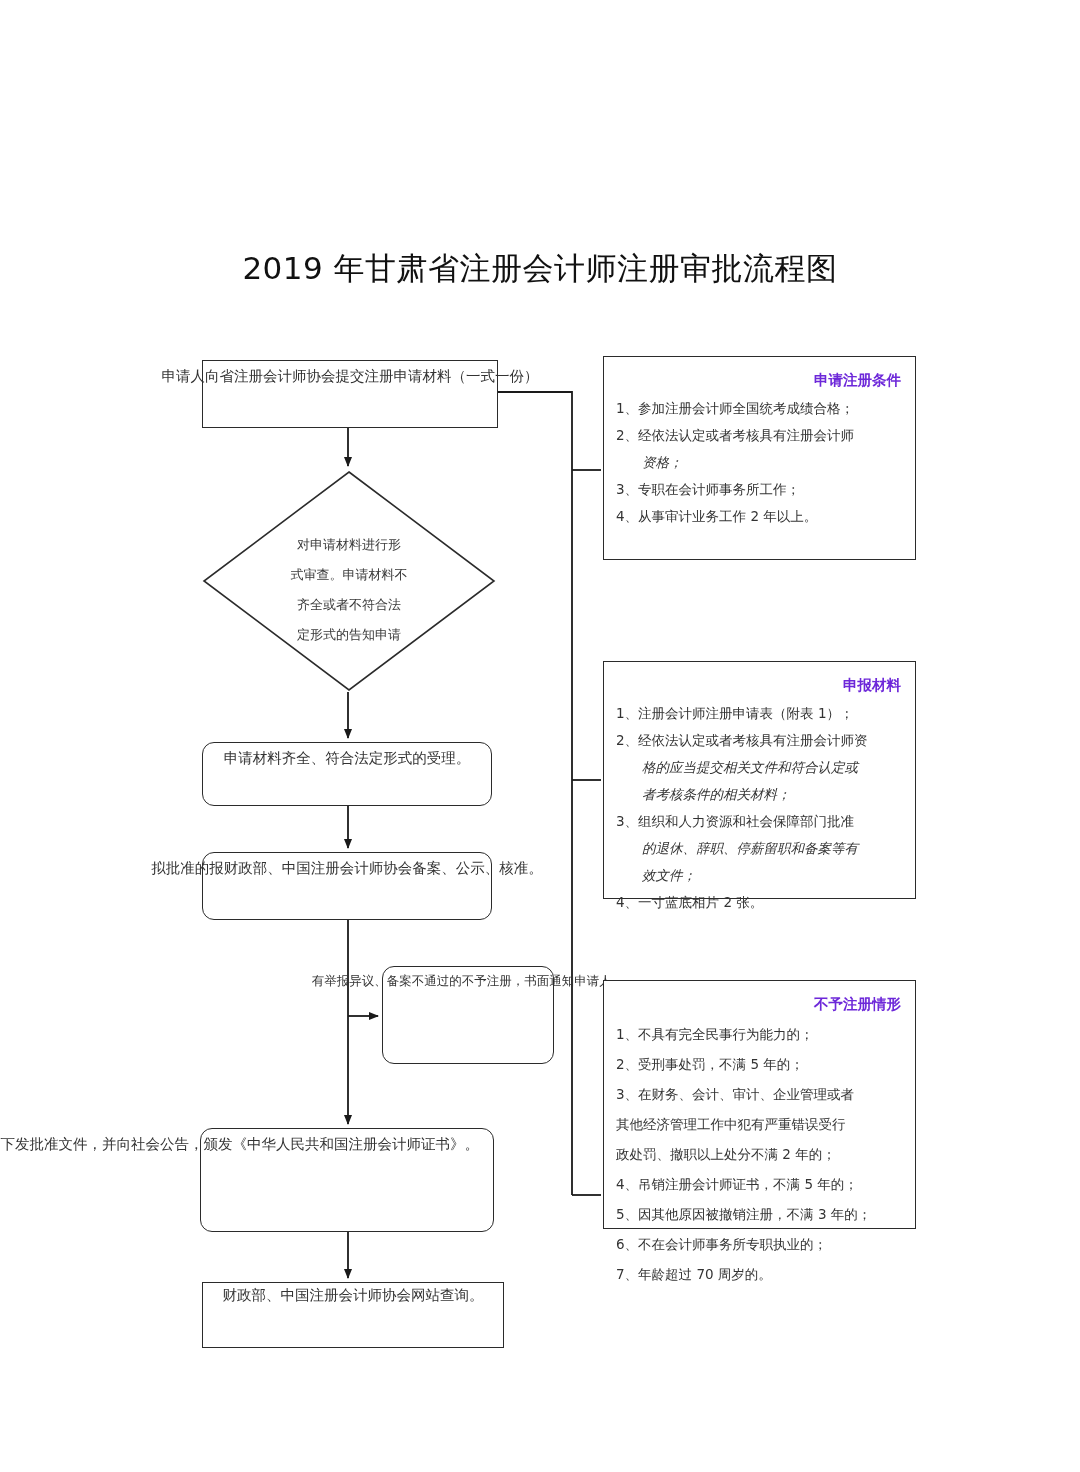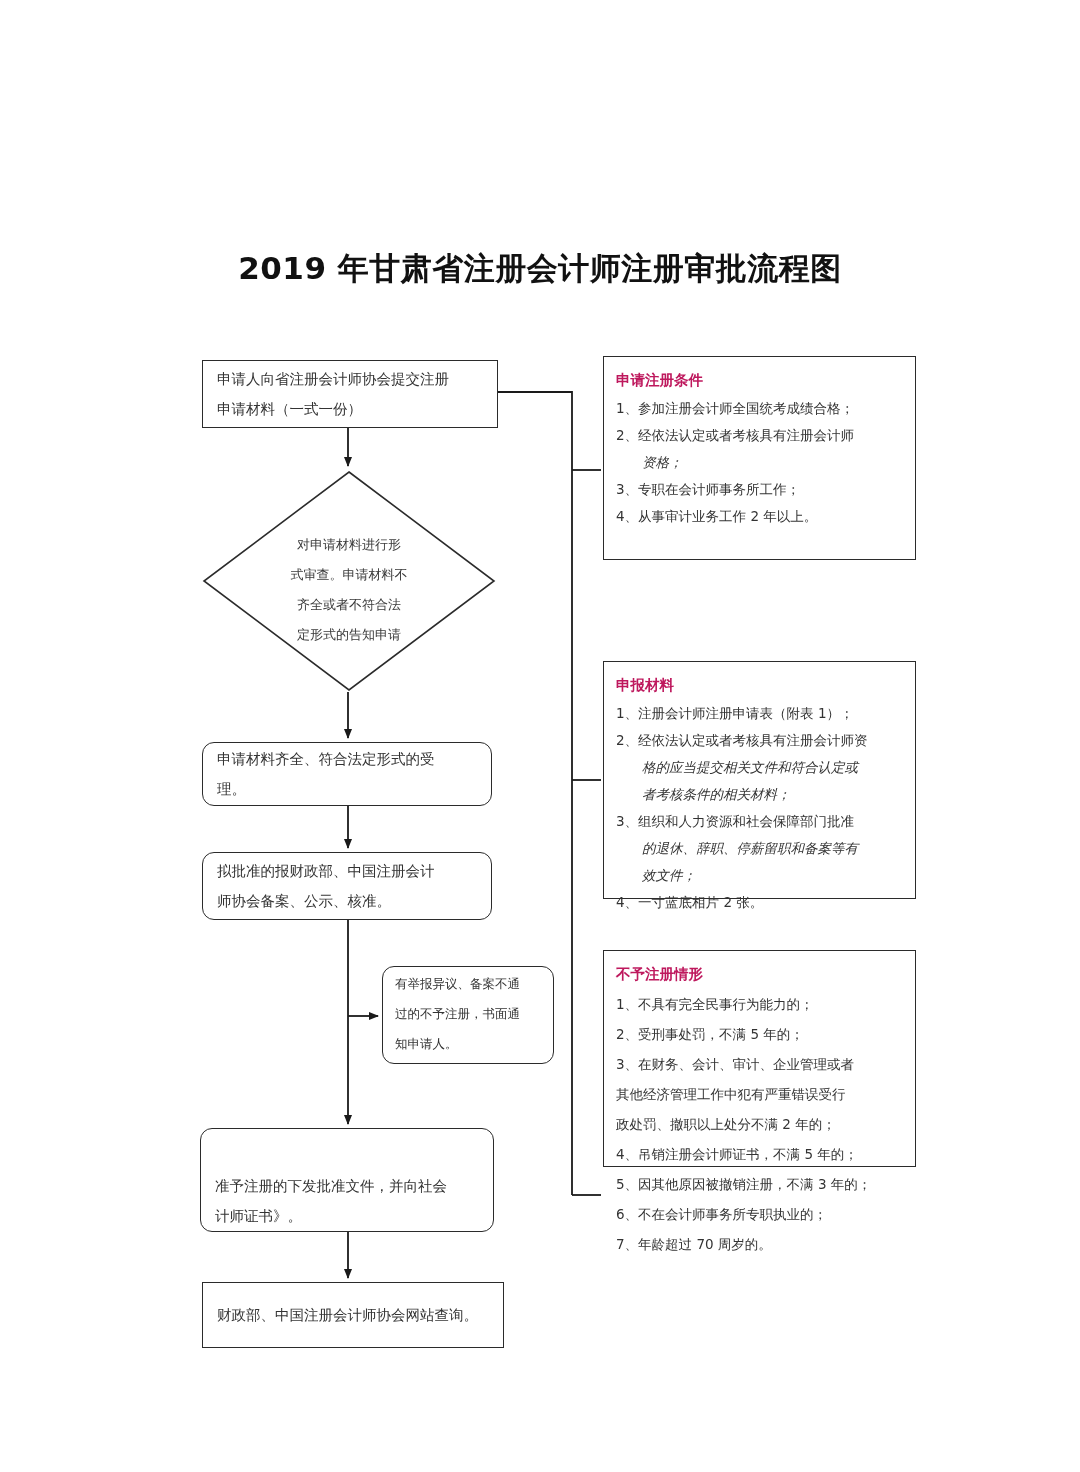--- a/index.html
+++ b/index.html
@@ -24,35 +24,35 @@
   }
 
   
   .title {
     position: absolute;
     left: 0;
     top: 248px;
     width: 1080px;
     text-align: center;
     font-size: 31px;
-    font-weight: bold;
+    font-weight: normal;
     letter-spacing: 0.5px;
     color: #111111;
     white-space: nowrap;
   }
 
   
   .node {
     position: absolute;
     box-sizing: border-box;
     border: 1.6px solid #2b2b2b;
     background: #ffffff;
     color: #333333;
     display: flex;
-    flex-direction: column;
+    flex-direction: row;
     justify-content: center;
   }
   .node .line {
     font-size: 14.5px;
     line-height: 30px;
     white-space: nowrap;
   }
   .node.rounded { border-radius: 12px; }
   .node.pad { padding: 0 14px; }
 
@@ -104,46 +104,46 @@
 
   
   .panel {
     position: absolute;
     box-sizing: border-box;
     border: 1.6px solid #2b2b2b;
     background: #ffffff;
     padding: 10px 14px 10px 12px;
   }
   .panel .panel-title {
-    text-align: left;
+    text-align: right;
     font-weight: bold;
     font-size: 14.5px;
     line-height: 26px;
-    color: #be185d;
+    color: #6d28d9;
     margin-bottom: 2px;
   }
   .panel .item {
     display: flex;
     font-size: 13.5px;
     line-height: 27px;
     color: #333333;
   }
   .panel .item .num { flex: 0 0 auto; white-space: pre; }
   .panel .item .txt { flex: 1 1 auto; }
   .panel .cont {
     font-size: 13.5px;
     line-height: 27px;
     color: #333333;
   }
   .panel .cont.indent { padding-left: 26px; font-style: italic; }
   .panel .cont.noindent { padding-left: 0; }
 
   #panel-conditions { left: 603px; top: 356px; width: 313px; height: 204px; }
   #panel-materials  { left: 603px; top: 661px; width: 313px; height: 238px; }
-  #panel-denial     { left: 603px; top: 950px; width: 313px; height: 217px; }
+  #panel-denial     { left: 603px; top: 980px; width: 313px; height: 249px; }
   #panel-denial .item, #panel-denial .cont { line-height: 30px; }
 </style>
 </head>
 <body>
 
 <svg id="canvas" viewBox="0 0 1080 1472" xmlns="http://www.w3.org/2000/svg">
   <defs>
     <marker id="arrowhead" markerWidth="10" markerHeight="8" refX="9" refY="4" orient="auto" markerUnits="userSpaceOnUse">
       <polygon points="0,0 10,4 0,8" fill="#1a1a1a"></polygon>
     </marker>
@@ -200,20 +200,21 @@
 </div>
 
 <div class="node rounded" id="box-reject-notice">
   <div class="line">有举报异议、备案不通</div>
   <div class="line">过的不予注册，书面通</div>
   <div class="line">知申请人。</div>
 </div>
 
 <div class="node rounded pad" id="box-grant">
   <div class="line">准予注册的下发批准文件，并向社会</div>
+  <div class="line">公告，颁发《中华人民共和国注册会</div>
   <div class="line">计师证书》。</div>
 </div>
 
 <div class="node pad" id="box-query">
   <div class="line">财政部、中国注册会计师协会网站查询。</div>
 </div>
 
 <div class="panel" id="panel-conditions">
   <div class="panel-title">申请注册条件</div>
   <div>

